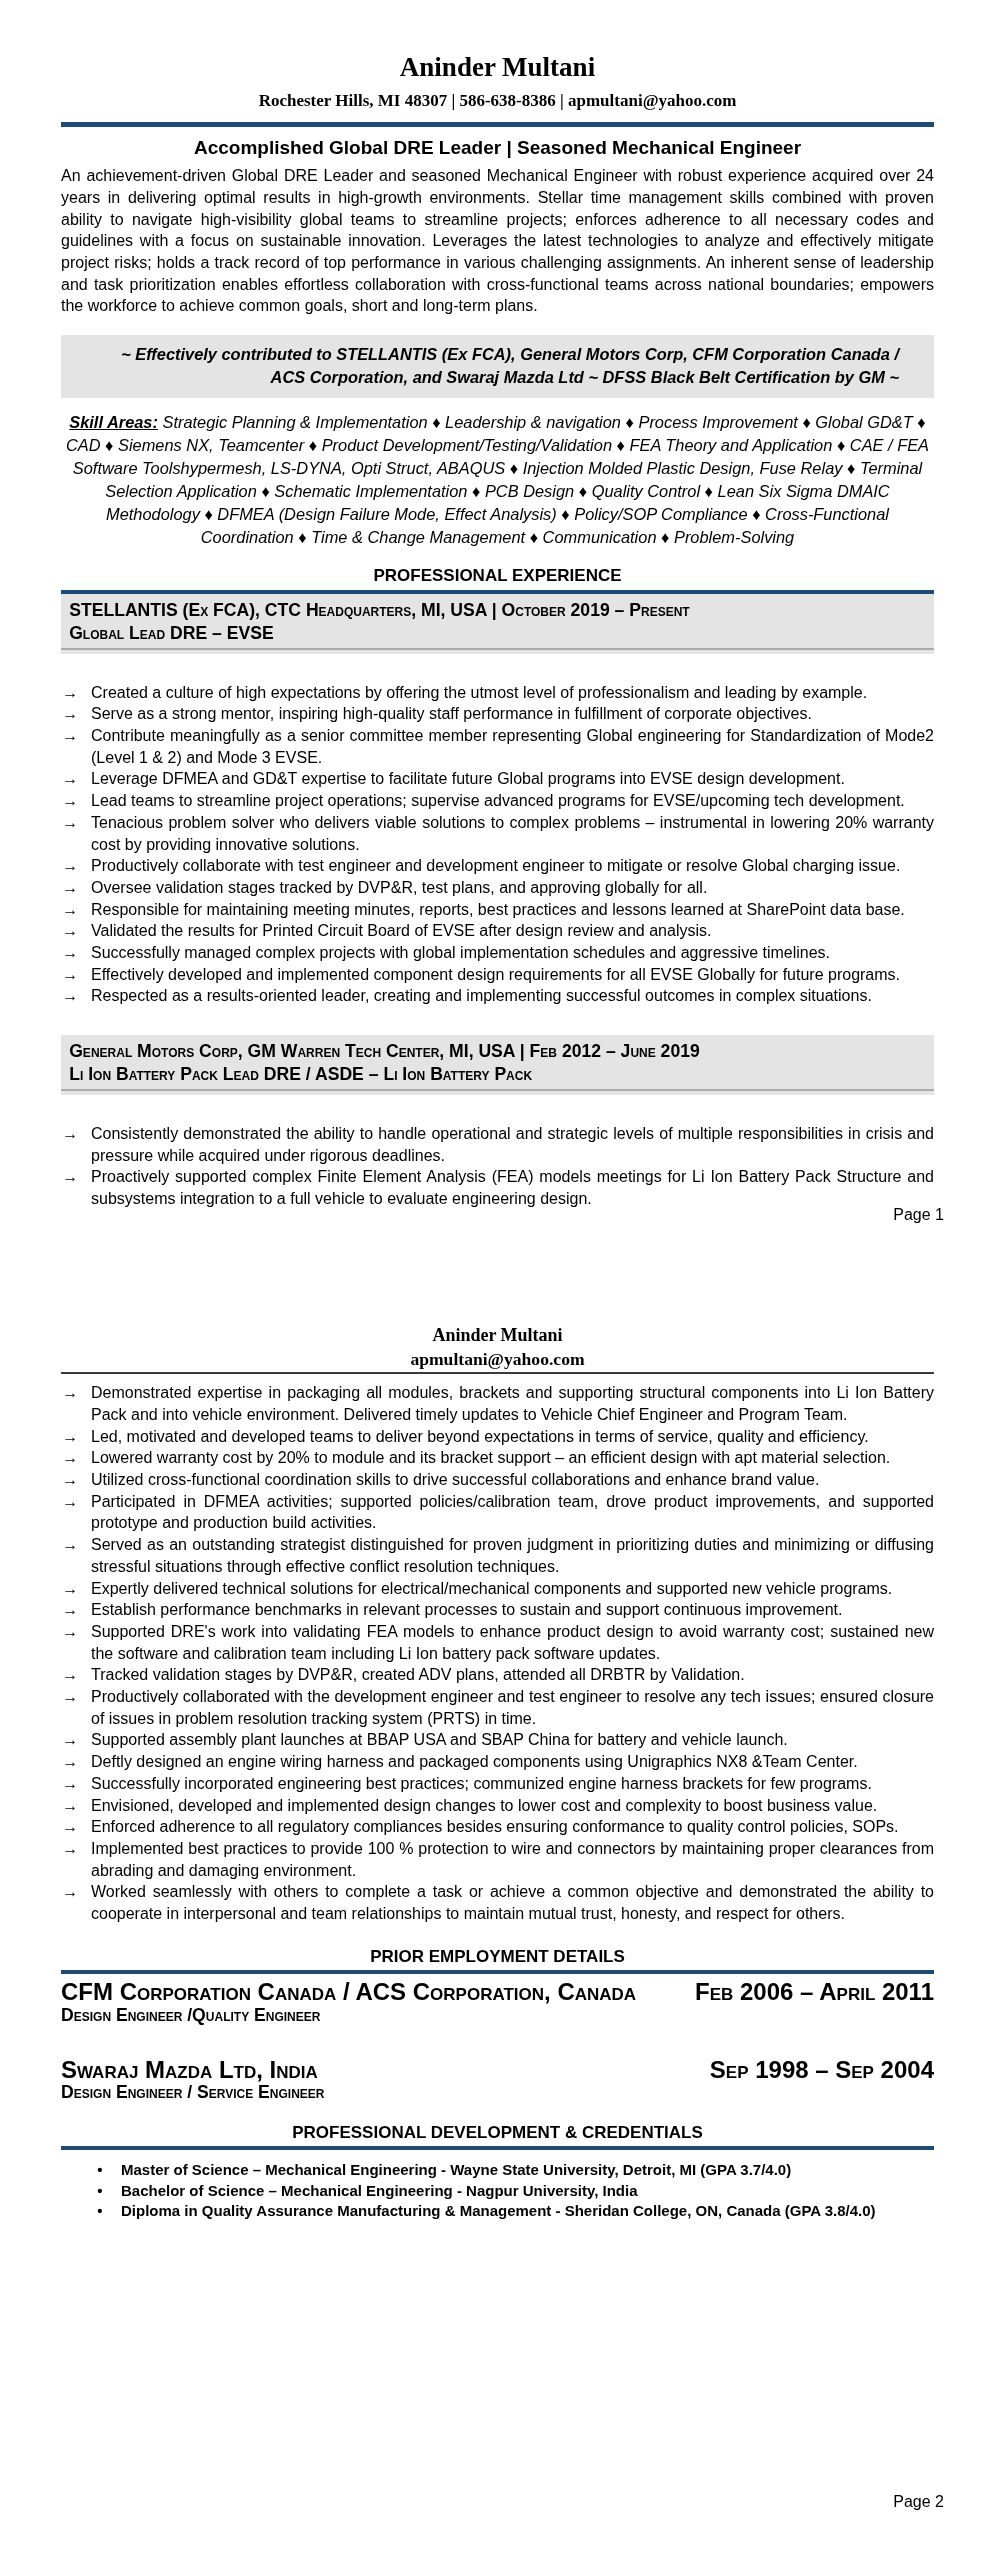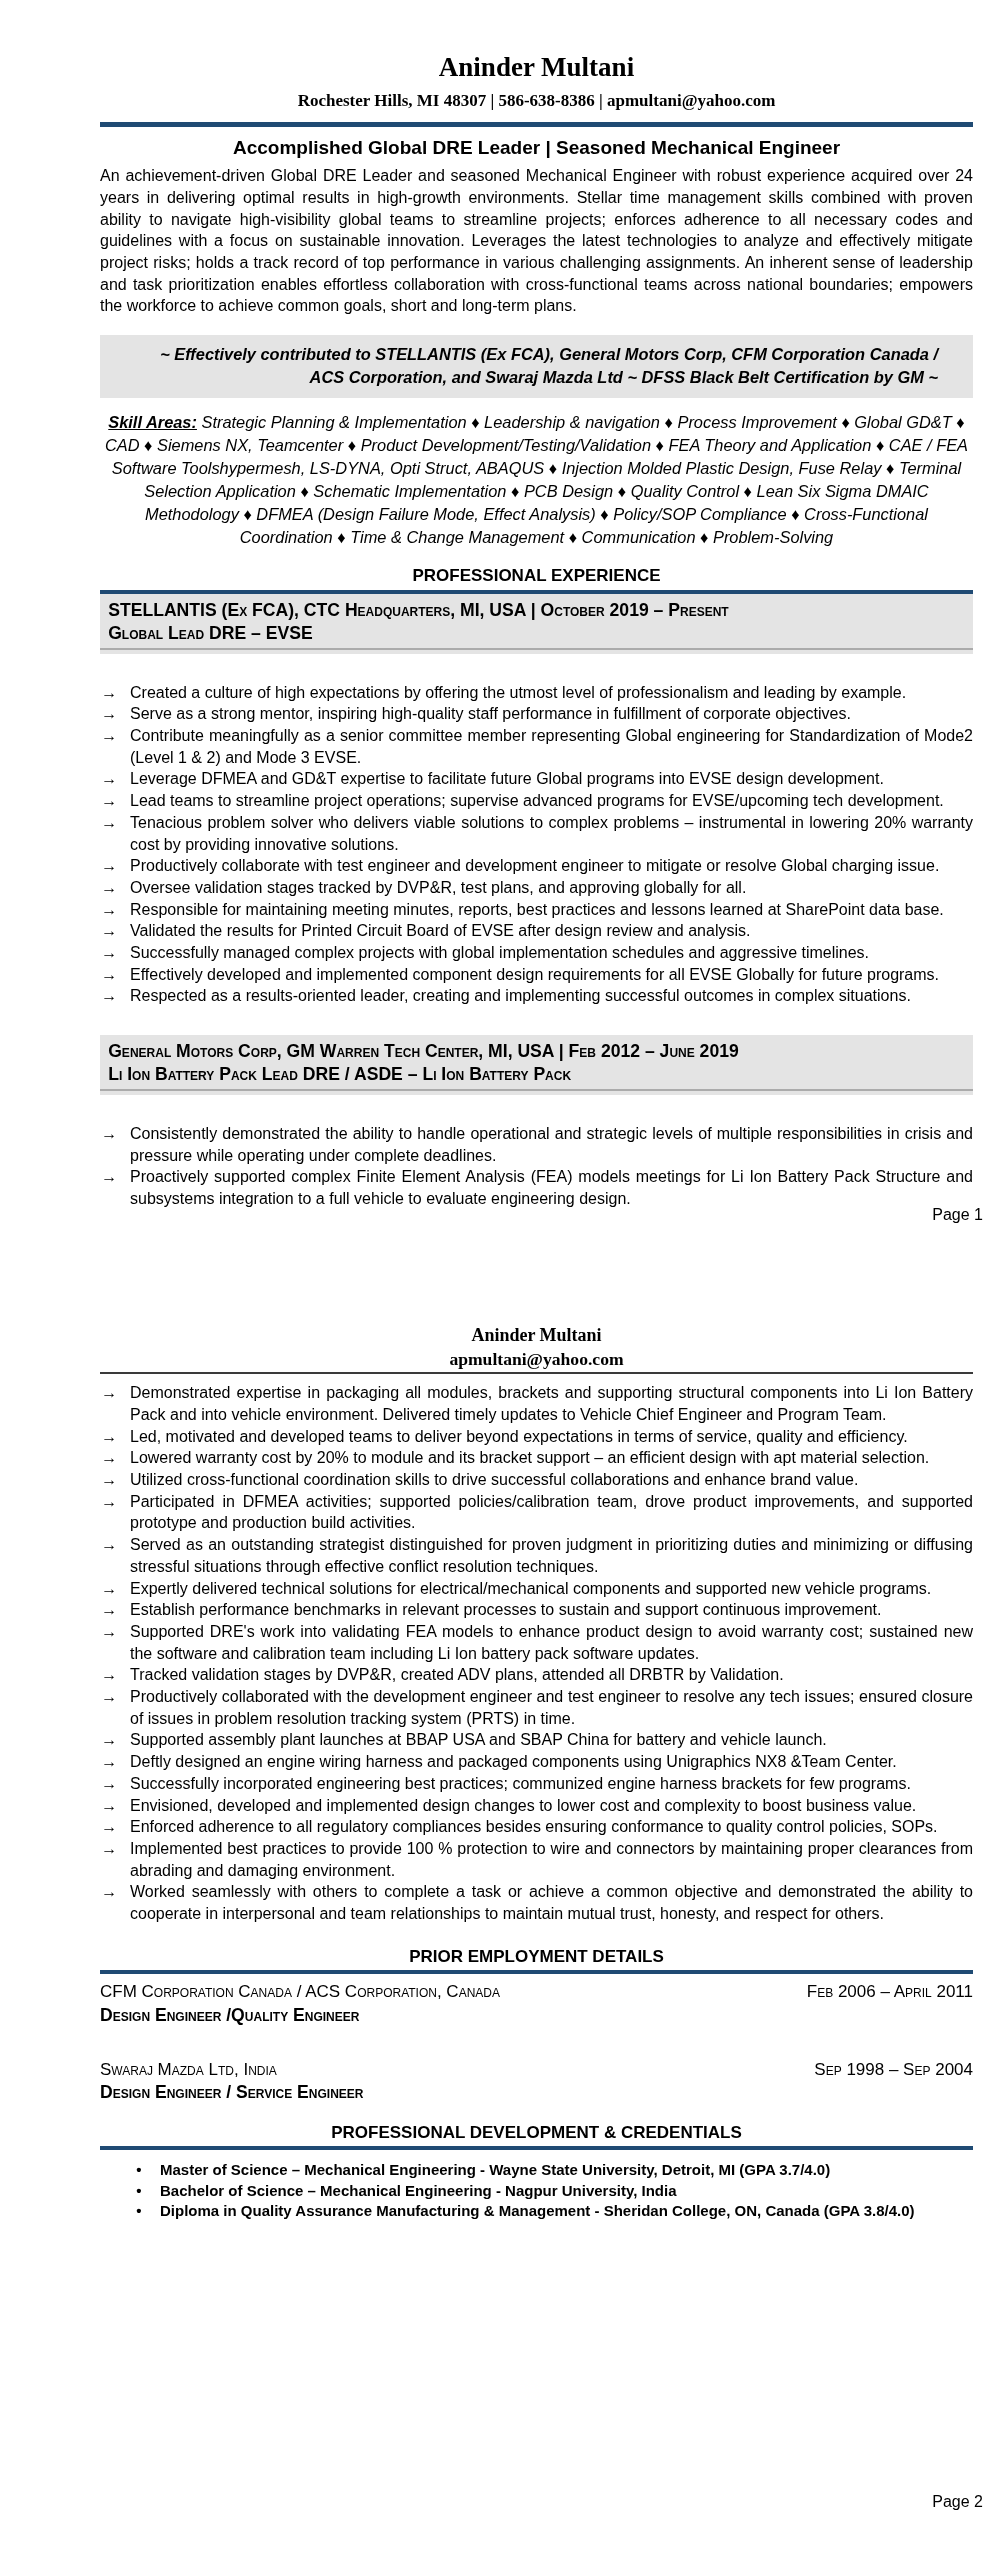--- a/index.html
+++ b/index.html
@@ -2,21 +2,21 @@
 <html style="--rule_navy: #1f4a73; --box_gray: #e4e4e4;font-size:9.4px"><head>
 <meta charset="utf-8">
 <style>
   * { box-sizing: border-box; margin: 0; padding: 0; }
   html, body { background: #ffffff; }
   body {
     width: 995px;
     font-family: "Liberation Sans", sans-serif;
     color: #000;
   }
-  .page-wrap { width: 995px; height: 2576px; background: #fff; padding-left: 39px; }
+  .page-wrap { width: 995px; height: 2576px; background: #fff; }
   .sheet { width: 995px; height: 1288px; position: relative; padding: 0 61px; overflow: hidden; }
 
   
   .name {
     padding-top: 50px;
     font-family: "Liberation Serif", serif;
     font-weight: bold;
     font-size: 27px;
     line-height: 35px;
     text-align: center;
@@ -148,22 +148,22 @@
     height: 1.8px;
     background: #3a3a3a;
   }
 
   
   .prior-row { margin-top: 5.9px; }
   .prior-row.second { margin-top: 31px; }
   .prior-company-line {
     display: flex;
     justify-content: space-between;
-    font-size: 17px;
-    font-weight: normal;
+    font-size: 24px;
+    font-weight: bold;
     font-variant: small-caps;
     line-height: 23.4px;
   }
   .prior-title {
     font-size: 17.6px;
     font-weight: bold;
     font-variant: small-caps;
     line-height: 23.4px;
   }
 
@@ -243,21 +243,21 @@
         <li>Respected as a results-oriented leader, creating and implementing successful outcomes in complex situations.</li>
       </ul>
 
     <div class="job-box" style="margin-top:28px;">
       <div class="job-line">General Motors Corp, GM Warren Tech Center, MI, USA | Feb 2012 – June 2019</div>
       <div class="job-line">Li Ion Battery Pack Lead DRE / ASDE – Li Ion Battery Pack</div>
     </div>
 
     <ul class="arrow-bullets">
 
-        <li>Consistently demonstrated the ability to handle operational and strategic levels of multiple responsibilities in crisis and pressure while operating under complete deadlines.</li>
+        <li>Consistently demonstrated the ability to handle operational and strategic levels of multiple responsibilities in crisis and pressure while acquired under rigorous deadlines.</li>
 
         <li>Proactively supported complex Finite Element Analysis (FEA) models meetings for Li Ion Battery Pack Structure and subsystems integration to a full vehicle to evaluate engineering design.</li>
       </ul>
 
     <div class="page-marker p1">Page 1</div>
   </div>
 
   <div class="sheet">
 
     <div class="p2-name">Aninder Multani</div>

